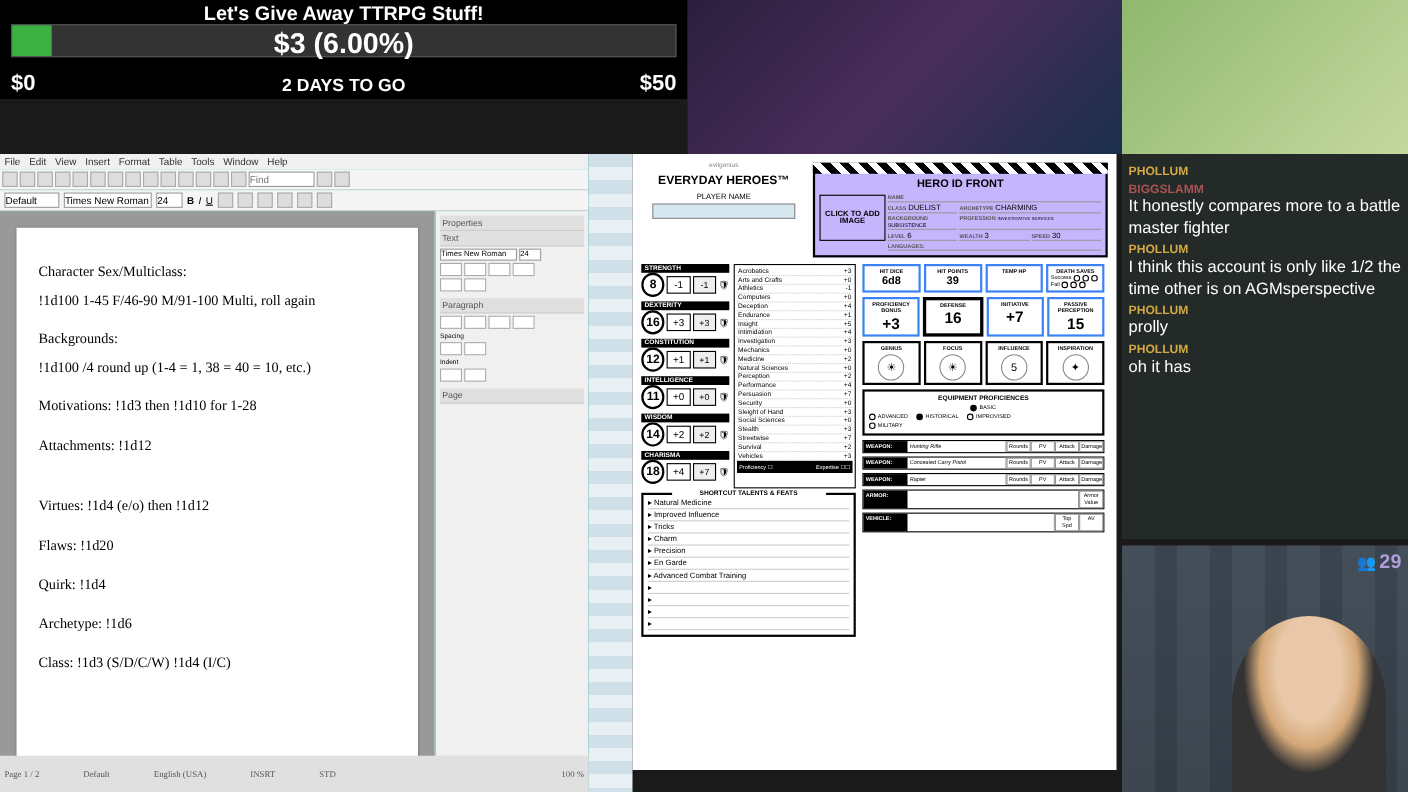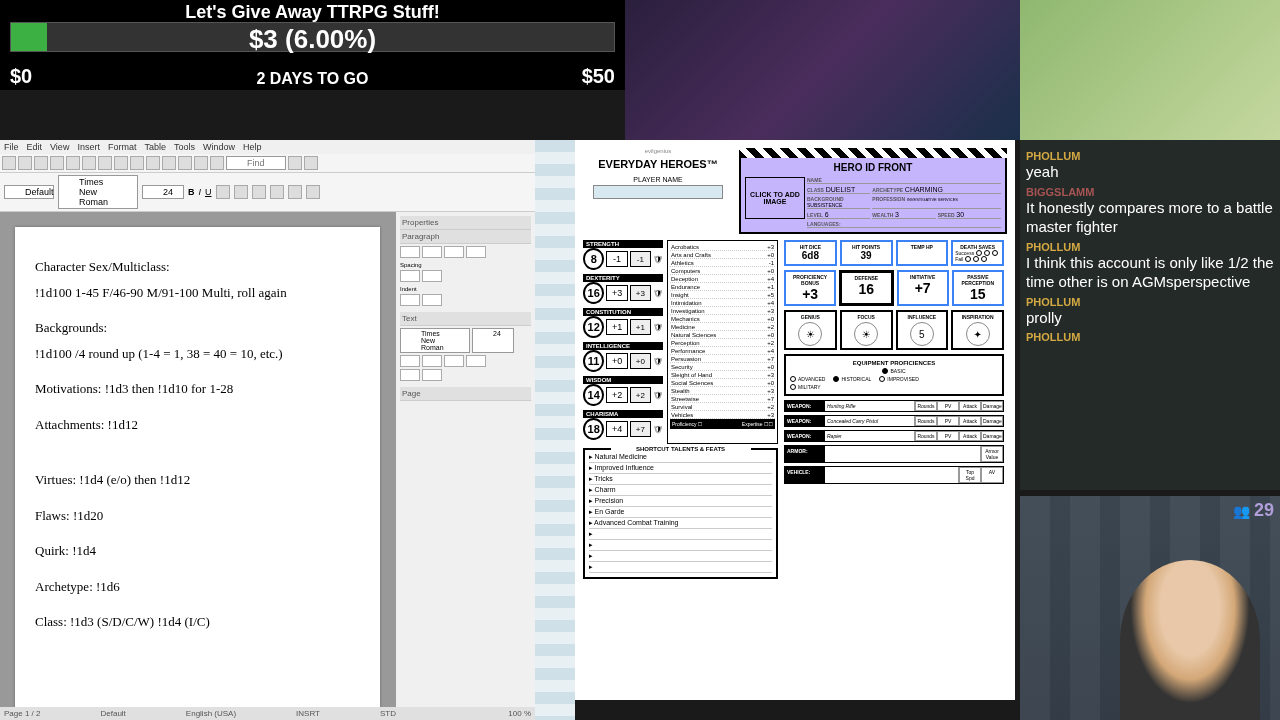--- a/index.html
+++ b/index.html
@@ -18,32 +18,32 @@
 
 .top-img1 { position: absolute; top: 0; left: 625px; width: 395px; height: 140px; background: linear-gradient(135deg, #2a1f3d, #4a2d5c, #1a2f4a); }
 .top-img2 { position: absolute; top: 0; left: 1020px; width: 260px; height: 140px; background: linear-gradient(135deg, #8fb86f, #c5d89f); }
 
 
 .wordproc { position: absolute; top: 140px; left: 0; width: 535px; height: 580px; background: #5eead4; font-size: 9px; }
 .menubar { background: #f0f0f0; padding: 2px 4px; font-size: 9px; color: #333; display: flex; gap: 8px; }
 .toolbar { background: #f5f5f5; padding: 2px; display: flex; gap: 2px; border-bottom: 1px solid #ccc; }
 .tb-btn { width: 14px; height: 14px; background: #ddd; border: 1px solid #aaa; }
 .toolbar2 { background: #f5f5f5; padding: 2px 4px; display: flex; gap: 4px; align-items: center; font-size: 9px; border-bottom: 1px solid #ccc; }
-.combo { background: #fff; border: 1px solid #999; padding: 1px 20px; font-size: 9px; }
+.combo { background: #fff; border: 1px solid #999; padding: 1px 0; font-size: 9px; }
 .doc-area { display: flex; height: 530px; }
 .doc-page { width: 395px; background: #999; padding: 15px; overflow: hidden; }
 .page { background: #fff; width: 365px; height: 500px; padding: 30px 20px; font-family: 'Times New Roman', serif; font-size: 13px; line-height: 1.5; color: #000; box-shadow: 0 0 3px rgba(0,0,0,0.3); }
 .page p { margin-bottom: 6px; }
 .page .spacer { height: 10px; }
 .props-panel { width: 140px; background: #f0f0f0; border-left: 1px solid #999; padding: 4px; font-size: 8px; }
 .props-section { margin-bottom: 6px; }
 .props-hdr { background: #e0e0e0; padding: 2px; font-size: 8px; color: #555; border-bottom: 1px solid #ccc; }
 .props-row { display: flex; gap: 2px; margin: 2px 0; }
 .props-ctl { width: 20px; height: 12px; background: #fff; border: 1px solid #aaa; }
-.statusbar { position: absolute; bottom: 0; width: 100%; background: #e0e0e0; padding: 2px 4px; font-size: 8px; color: #555; display: flex; gap: 60px; }
+.statusbar { position: absolute; bottom: 0; width: 100%; background: #e0e0e0; padding: 12px 4px; font-size: 8px; color: #555; display: flex; gap: 40px; font-family: Liberation Serif, serif; }
 
 
 .charsheet { position: absolute; top: 140px; left: 575px; width: 440px; height: 560px; background: #fff; font-size: 8px; padding: 8px; }
 .cs-header { display: flex; gap: 6px; margin-bottom: 6px; }
 .cs-logo { width: 150px; }
 .cs-logo-txt { font-weight: bold; font-size: 11px; text-align: center; margin-top: 4px; }
 .cs-player { font-size: 7px; text-align: center; margin-top: 6px; }
 .cs-player-box { width: 130px; height: 14px; background: #d8e8f0; border: 1px solid #888; margin: 2px auto; }
 .cs-id { flex: 1; border: 2px solid #000; background: #c4b5fd; padding: 4px; position: relative; }
 .cs-id-stripe { position: absolute; top: -2px; left: -2px; right: -2px; height: 10px; background: repeating-linear-gradient(45deg, #000, #000 6px, #fff 6px, #fff 12px); }
@@ -211,50 +211,50 @@
         <p>Quirk: !1d4</p>
         <div class="spacer"></div>
         <p>Archetype: !1d6</p>
         <div class="spacer"></div>
         <p>Class: !1d3 (S/D/C/W) !1d4 (I/C)</p>
       </div>
     </div>
     <div class="props-panel">
       <div class="props-hdr">Properties</div>
       <div class="props-section">
-        <div class="props-hdr">Paragraph</div>
-        <div class="props-row">
-            <div class="props-ctl"></div>
-            <div class="props-ctl"></div>
-            <div class="props-ctl"></div>
-            <div class="props-ctl"></div>
-          </div>
-        <div style="font-size:6px;margin-top:4px">Spacing</div>
-        <div class="props-row">
-            <div class="props-ctl"></div>
-            <div class="props-ctl"></div>
-          </div>
-        <div style="font-size:6px;margin-top:4px">Indent</div>
-        <div class="props-row">
-            <div class="props-ctl"></div>
-            <div class="props-ctl"></div>
-          </div>
-      </div>
-      <div class="props-section">
         <div class="props-hdr">Text</div>
         <div class="props-row">
             <span class="combo" style="width:70px;font-size:7px">Times New Roman</span>
             <span class="combo" style="width:20px;font-size:7px">24</span>
           </div>
         <div class="props-row">
             <div class="props-ctl"></div>
             <div class="props-ctl"></div>
             <div class="props-ctl"></div>
             <div class="props-ctl"></div>
           </div>
+        <div class="props-row">
+            <div class="props-ctl"></div>
+            <div class="props-ctl"></div>
+          </div>
+      </div>
+      <div class="props-section">
+        <div class="props-hdr">Paragraph</div>
+        <div class="props-row">
+            <div class="props-ctl"></div>
+            <div class="props-ctl"></div>
+            <div class="props-ctl"></div>
+            <div class="props-ctl"></div>
+          </div>
+        <div style="font-size:6px;margin-top:4px">Spacing</div>
+        <div class="props-row">
+            <div class="props-ctl"></div>
+            <div class="props-ctl"></div>
+          </div>
+        <div style="font-size:6px;margin-top:4px">Indent</div>
         <div class="props-row">
             <div class="props-ctl"></div>
             <div class="props-ctl"></div>
           </div>
       </div>
       <div class="props-section">
         <div class="props-hdr">Page</div>
       </div>
     </div>
   </div>
@@ -602,28 +602,28 @@
         <div class="weapon-val"></div>
         <div class="weapon-cell">Top Spd</div>
         <div class="weapon-cell">AV</div>
       </div>
     </div>
   </div>
 </div>
 
 <div class="chat">
   <div class="chat-user">PHOLLUM</div>
-  <div class="chat-msg">yeah</div>
   <div class="chat-user2">BIGGSLAMM</div>
   <div class="chat-msg">It honestly compares more to a battle master fighter</div>
   <div class="chat-user">PHOLLUM</div>
   <div class="chat-msg">I think this account is only like 1/2 the time other is on AGMsperspective</div>
   <div class="chat-user">PHOLLUM</div>
   <div class="chat-msg">prolly</div>
   <div class="chat-user">PHOLLUM</div>
+  <div class="chat-msg">oh it has</div>
 </div>
 
 <div class="goalbar">
   <span>The Story Continues...</span>
   <span style="margin-left:auto;margin-right:30px">4130</span>
   <div class="goalbar-fill"></div>
   <span style="position:absolute;right:4px">5000</span>
 </div>
 
 <div class="webcam">

